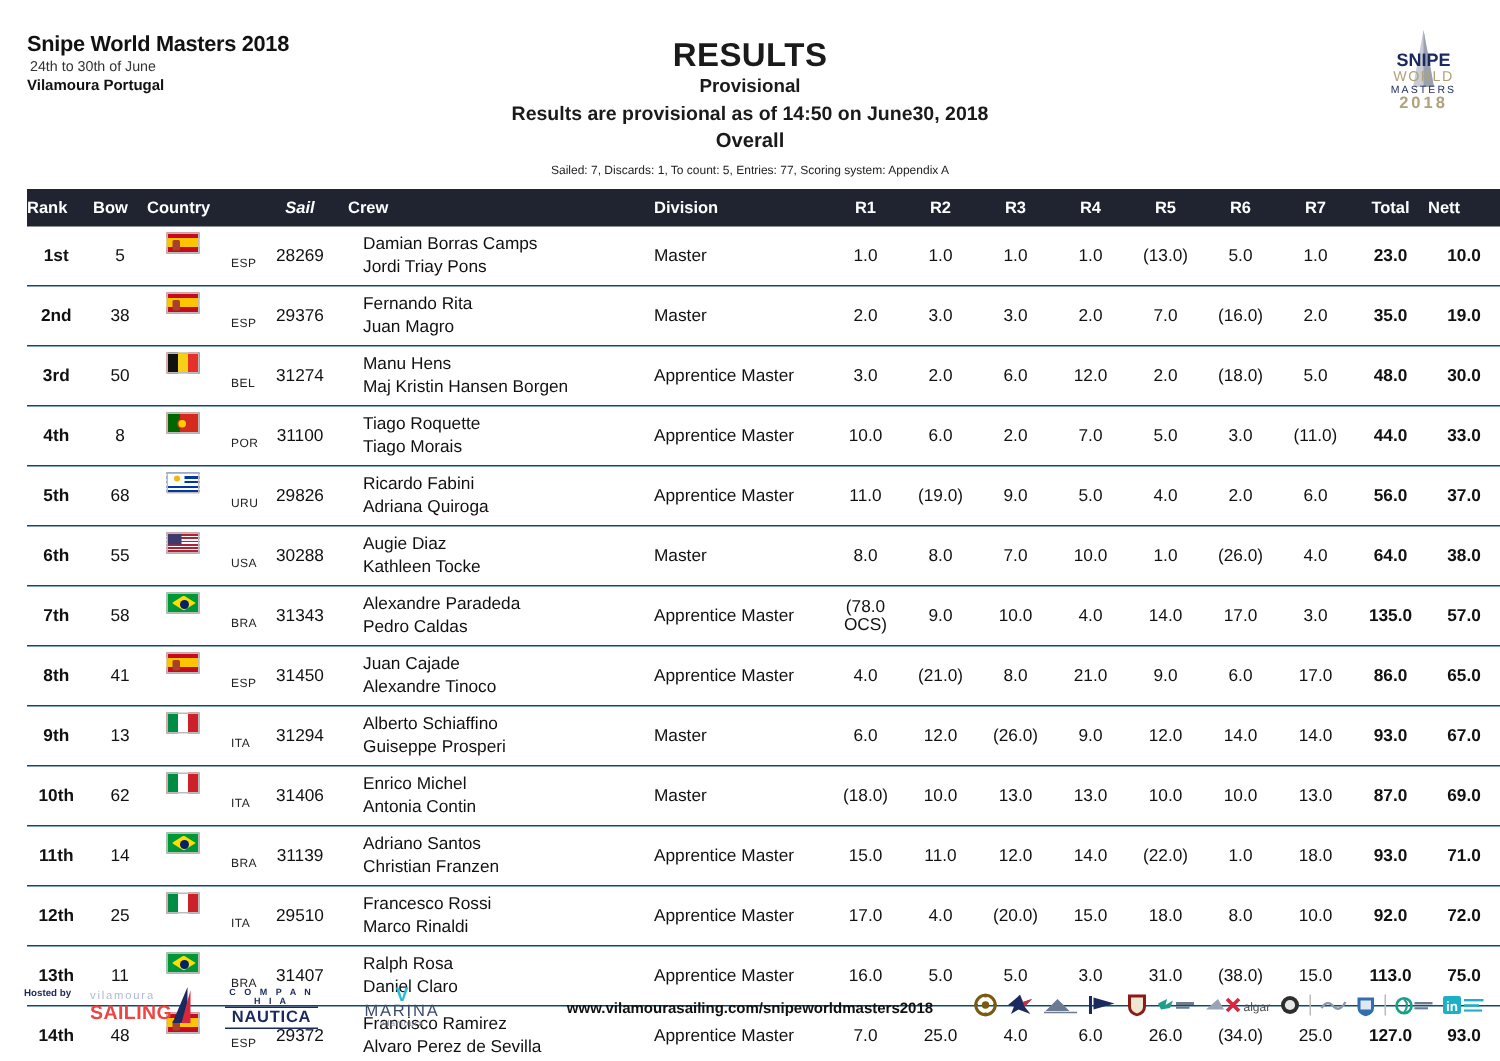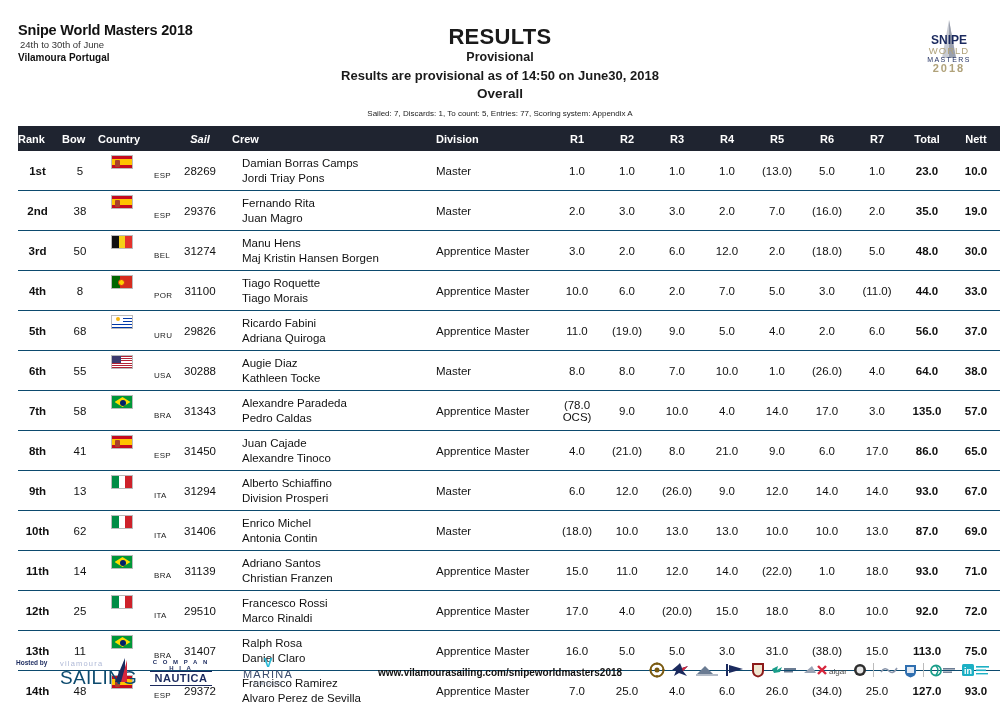--- a/index.html
+++ b/index.html
@@ -105,21 +105,21 @@
     white-space: nowrap;
   }
   th.c-rank   { width: 44px;  text-align: left;  padding-left: 8px; }
   th.c-bow    { width: 36px;  text-align: left;  padding-left: 2px; }
   th.c-country{ width: 70px;  text-align: left;  padding-left: 2px; }
   th.c-sail   { width: 64px;  text-align: center;  padding-left: 8px; font-style: italic; }
   th.c-crew   { width: 204px; text-align: left;  padding-left: 10px; }
   th.c-div    { width: 116px; text-align: left;  padding-left: 0px; }
   th.c-race   { width: 50px;  text-align: center; }
   th.c-total  { width: 50px;  text-align: center; }
-  th.c-nett   { width: 48px;  text-align: center; }
+  th.c-nett   { width: 48px;  text-align: left; }
 
   table.results tbody tr {
     border-bottom: 1px solid #0c4a6e;
   }
   table.results tbody td {
     height: 37px;
     font-size: 11.5px;
     vertical-align: middle;
     color: #111;
   }
@@ -224,21 +224,21 @@
   .vs-hosted {
     position: absolute; left: 0; top: 1px;
     font-size: 6.5px; font-weight: bold; color: #1b2a5e;
   }
   .vs-vilamoura {
     position: absolute; left: 44px; top: 1px;
     font-size: 7.5px; letter-spacing: 1.2px; color: #aeb8d6;
   }
   .vs-sailing {
     position: absolute; left: 44px; top: 9px;
-    font-size: 19px; font-weight: normal; letter-spacing: 0.3px; color: #0c4a6e;
+    font-size: 13px; font-weight: bold; letter-spacing: 0.3px; color: #ef4444;
   }
   .vs-sail-glyph {
     position: absolute; right: 0; top: 0; width: 16px; height: 26px;
   }
   .cn-logo { position: relative; width: 62px; height: 26px; text-align:center; }
   .cn-top {
     font-size: 6px; letter-spacing: 2px; color: #1b2a5e; font-weight: bold;
   }
   .cn-bot {
     font-size: 11px; letter-spacing: 0.5px; color: #1b2a5e; font-weight: bold;
@@ -530,21 +530,21 @@
           <td class="bow">13</td>
           <td class="country">
             <div class="country-cell">
               <span class="flag f-ita"></span>
               <span class="ioc">ITA</span>
             </div>
           </td>
           <td class="sail">31294</td>
           <td class="crew">
             <div>Alberto Schiaffino</div>
-            <div>Division Prosperi</div>
+            <div>Guiseppe Prosperi</div>
           </td>
           <td class="division">Master</td>
           <td class="race">6.0</td>
           <td class="race">12.0</td>
           <td class="race">(26.0)</td>
           <td class="race">9.0</td>
           <td class="race">12.0</td>
           <td class="race">14.0</td>
           <td class="race">14.0</td>
           <td class="total">93.0</td>

